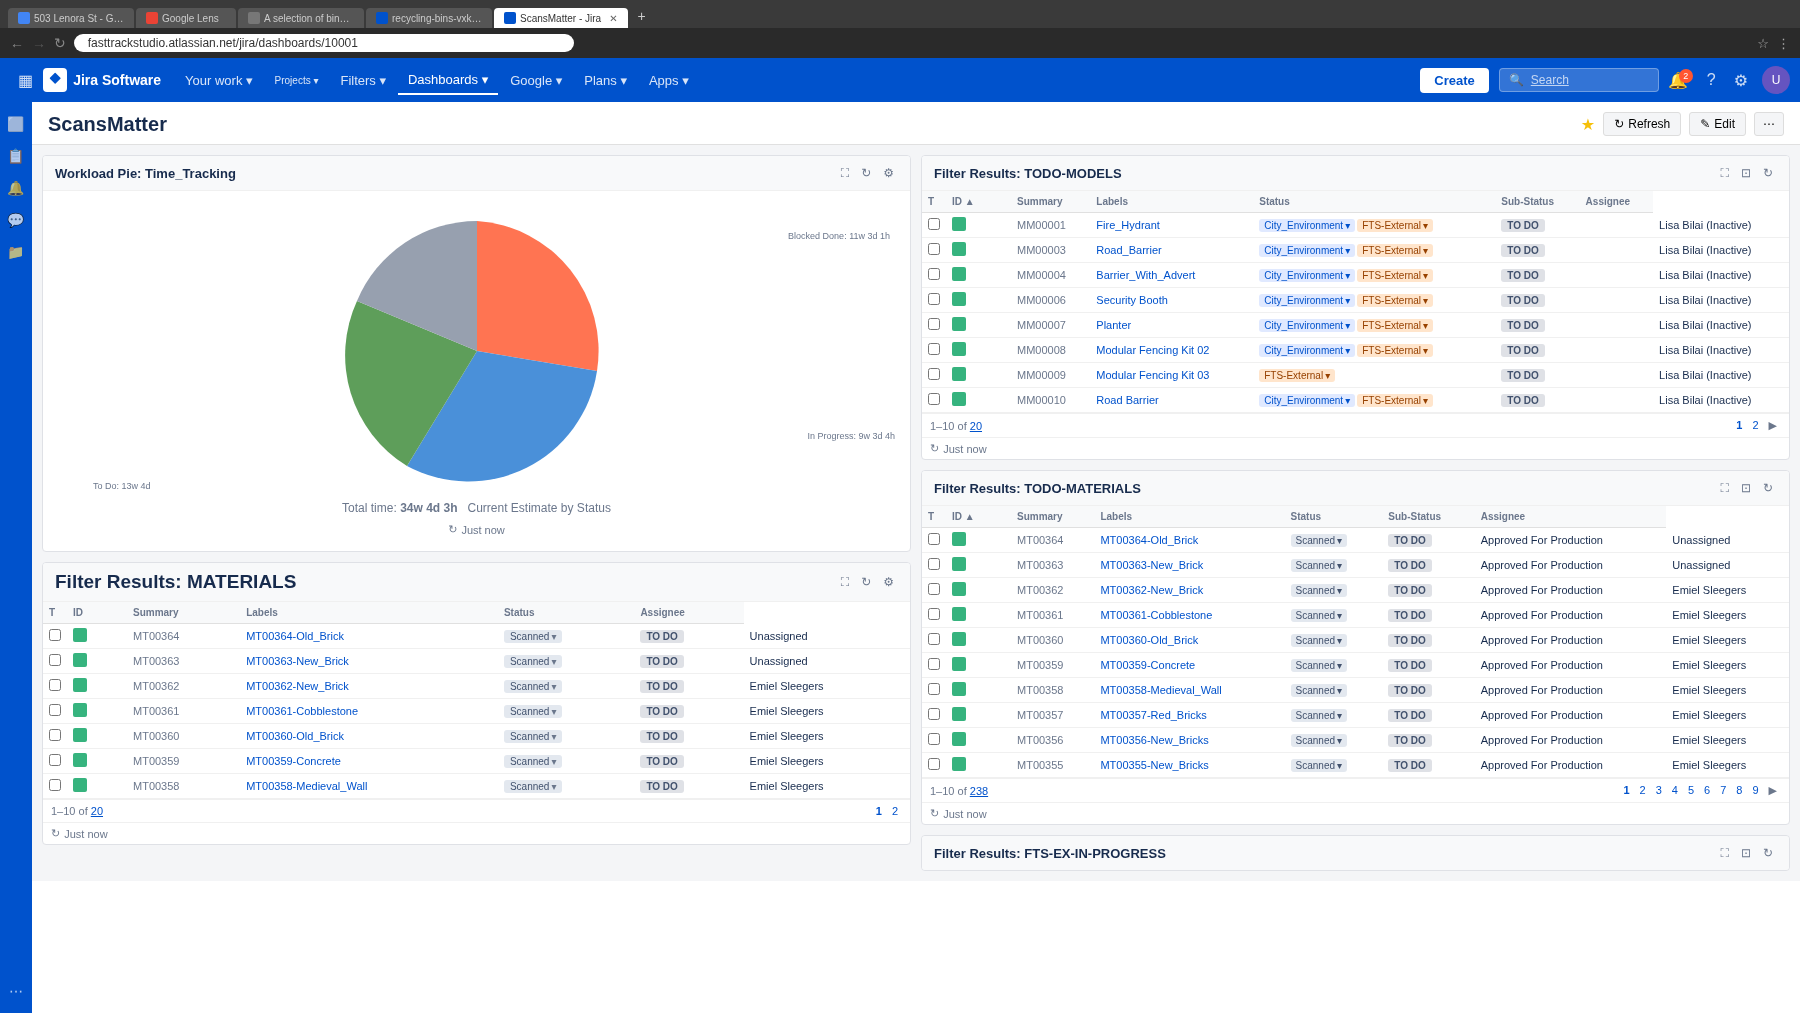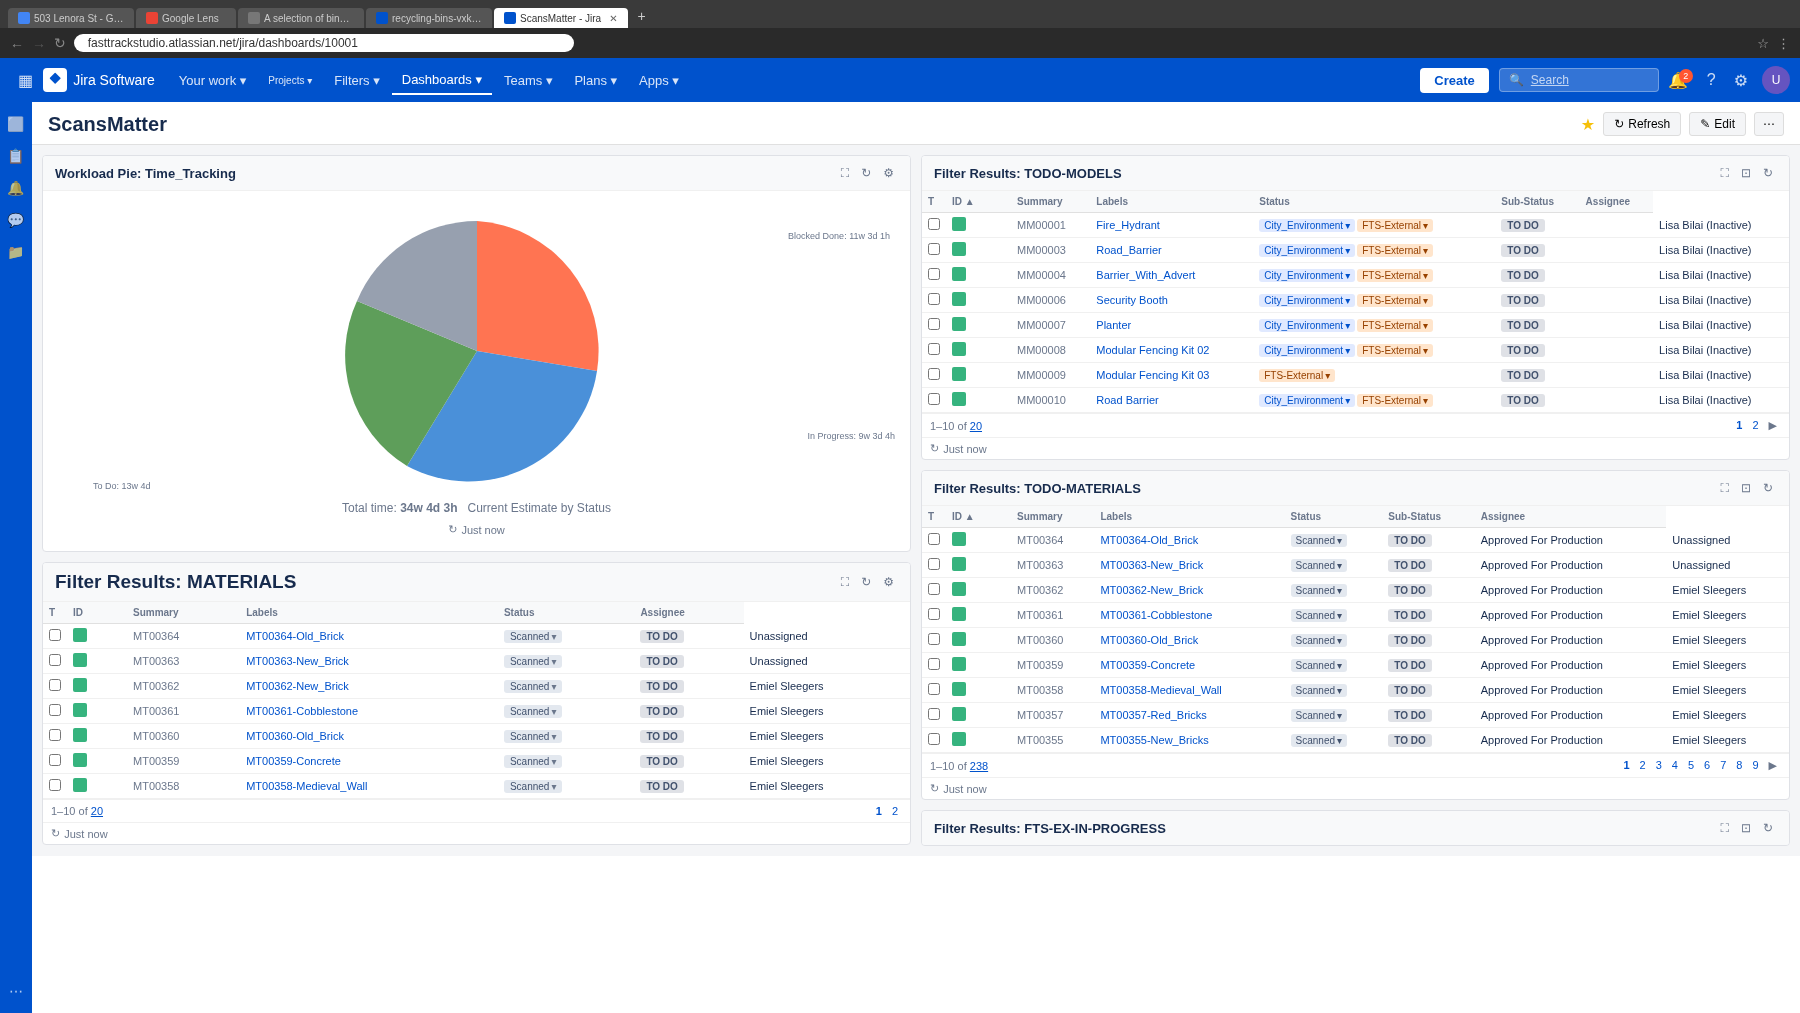--- a/index.html
+++ b/index.html
@@ -52,27 +52,27 @@
 </div>
 
 <div style="background:#0052cc;height:44px;display:flex;align-items:center;padding:0 10px;gap:2px;">
   <div style="color:rgba(255,255,255,0.8);font-size:16px;padding:4px 8px;cursor:pointer;">▦</div>
   <div style="display:flex;align-items:center;gap:6px;margin-right:12px;">
     <div style="width:24px;height:24px;background:#fff;border-radius:4px;display:flex;align-items:center;justify-content:center;">
       <svg width="16" height="16" viewBox="0 0 24 24">
           <path fill="#0052cc" d="M11.57 1.56L4.43 8.7a1 1 0 0 0 0 1.41l7.14 7.14a1 1 0 0 0 1.41 0l7.14-7.14a1 1 0 0 0 0-1.41L12.98 1.56a1 1 0 0 0-1.41 0z"></path>
         </svg>
     </div>
-    <span style="color:#fff;font-weight:400;font-size:14px;text-align:center;">Jira Software</span>
+    <span style="color:#fff;font-weight:700;font-size:14px;text-align:center;">Jira Software</span>
   </div>
   <div style="color:rgba(255,255,255,0.85);font-size:13px;padding:6px 10px;cursor:pointer;">Your work ▾</div>
   <div style="color:rgba(255,255,255,0.85);font-size:10px;padding:6px 10px;cursor:pointer;">Projects ▾</div>
   <div style="color:rgba(255,255,255,0.85);font-size:13px;padding:6px 10px;cursor:pointer;">Filters ▾</div>
   <div style="color:#fff;font-size:13px;padding:6px 10px;cursor:pointer;border-bottom:2px solid #fff;">Dashboards ▾</div>
-  <div style="color:rgba(255,255,255,0.85);font-size:13px;padding:6px 10px;cursor:pointer;">Teams ▾</div>
+  <div style="color:rgba(255,255,255,0.85);font-size:13px;padding:6px 10px;cursor:pointer;">Google ▾</div>
   <div style="color:rgba(255,255,255,0.85);font-size:13px;padding:6px 10px;cursor:pointer;">Plans ▾</div>
   <div style="color:rgba(255,255,255,0.85);font-size:13px;padding:6px 10px;cursor:pointer;">Apps ▾</div>
   <div style="flex:1;"></div>
   <div style="background:#fff;color:#0052cc;font-weight:600;font-size:13px;padding:5px 14px;border-radius:4px;cursor:pointer;margin-right:8px;">Create</div>
   <div style="background:rgba(255,255,255,0.2);border:1px solid rgba(255,255,255,0.3);border-radius:4px;padding:4px 10px;color:rgba(255,255,255,0.8);font-size:12px;width:160px;display:flex;align-items:center;gap:6px;">
     <span style="font-size:12px;">🔍</span>
     <span style="color:rgba(255,255,255,0.7);text-decoration:underline;">Search</span>
   </div>
   <div style="color:#fff;font-size:16px;padding:4px 8px;cursor:pointer;position:relative;">
     🔔
@@ -509,20 +509,32 @@
     <td style="padding:4px 6px;">
       <span style="background:#e3e8ef;border-radius:3px;padding:1px 5px;font-size:10px;color:#42526e;display:inline-flex;align-items:center;gap:2px;">Scanned <span style="cursor:pointer;">▾</span></span>
     </td>
     <td style="padding:4px 6px;"><span style="background:#dfe1e6;border-radius:3px;padding:1px 6px;font-size:10px;font-weight:600;color:#42526e;white-space:nowrap;">TO DO</span></td>
     <td style="padding:4px 6px;font-size:11px;color:#172b4d;white-space:nowrap;">Approved For Production</td>
     <td style="padding:4px 6px;font-size:11px;color:#172b4d;white-space:nowrap;">Emiel Sleegers</td>
   </tr>
                   <tr style="border-bottom: 1px solid rgb(240, 240, 240);">
     <td style="padding:4px 6px;"><input type="checkbox" class="issue-checkbox" style="width: 12px; height: 12px;"></td>
     <td style="padding:4px 6px;"><span style="width:14px;height:14px;background:#36b37e;border-radius:2px;display:inline-block;"></span></td>
+    <td style="padding:4px 6px;font-size:11px;color:#6b778c;white-space:nowrap;">MT00356</td>
+    <td style="padding:4px 6px;"><a href="#" class="issue-link" style="color:#0052cc;font-size:11px;">MT00356-New_Bricks</a></td>
+    <td style="padding:4px 6px;">
+      <span style="background:#e3e8ef;border-radius:3px;padding:1px 5px;font-size:10px;color:#42526e;display:inline-flex;align-items:center;gap:2px;">Scanned <span style="cursor:pointer;">▾</span></span>
+    </td>
+    <td style="padding:4px 6px;"><span style="background:#dfe1e6;border-radius:3px;padding:1px 6px;font-size:10px;font-weight:600;color:#42526e;white-space:nowrap;">TO DO</span></td>
+    <td style="padding:4px 6px;font-size:11px;color:#172b4d;white-space:nowrap;">Approved For Production</td>
+    <td style="padding:4px 6px;font-size:11px;color:#172b4d;white-space:nowrap;">Emiel Sleegers</td>
+  </tr>
+                  <tr style="border-bottom: 1px solid rgb(240, 240, 240);">
+    <td style="padding:4px 6px;"><input type="checkbox" class="issue-checkbox" style="width: 12px; height: 12px;"></td>
+    <td style="padding:4px 6px;"><span style="width:14px;height:14px;background:#36b37e;border-radius:2px;display:inline-block;"></span></td>
     <td style="padding:4px 6px;font-size:11px;color:#6b778c;white-space:nowrap;">MT00355</td>
     <td style="padding:4px 6px;"><a href="#" class="issue-link" style="color:#0052cc;font-size:11px;">MT00355-New_Bricks</a></td>
     <td style="padding:4px 6px;">
       <span style="background:#e3e8ef;border-radius:3px;padding:1px 5px;font-size:10px;color:#42526e;display:inline-flex;align-items:center;gap:2px;">Scanned <span style="cursor:pointer;">▾</span></span>
     </td>
     <td style="padding:4px 6px;"><span style="background:#dfe1e6;border-radius:3px;padding:1px 6px;font-size:10px;font-weight:600;color:#42526e;white-space:nowrap;">TO DO</span></td>
     <td style="padding:4px 6px;font-size:11px;color:#172b4d;white-space:nowrap;">Approved For Production</td>
     <td style="padding:4px 6px;font-size:11px;color:#172b4d;white-space:nowrap;">Emiel Sleegers</td>
   </tr>
                 </tbody>

